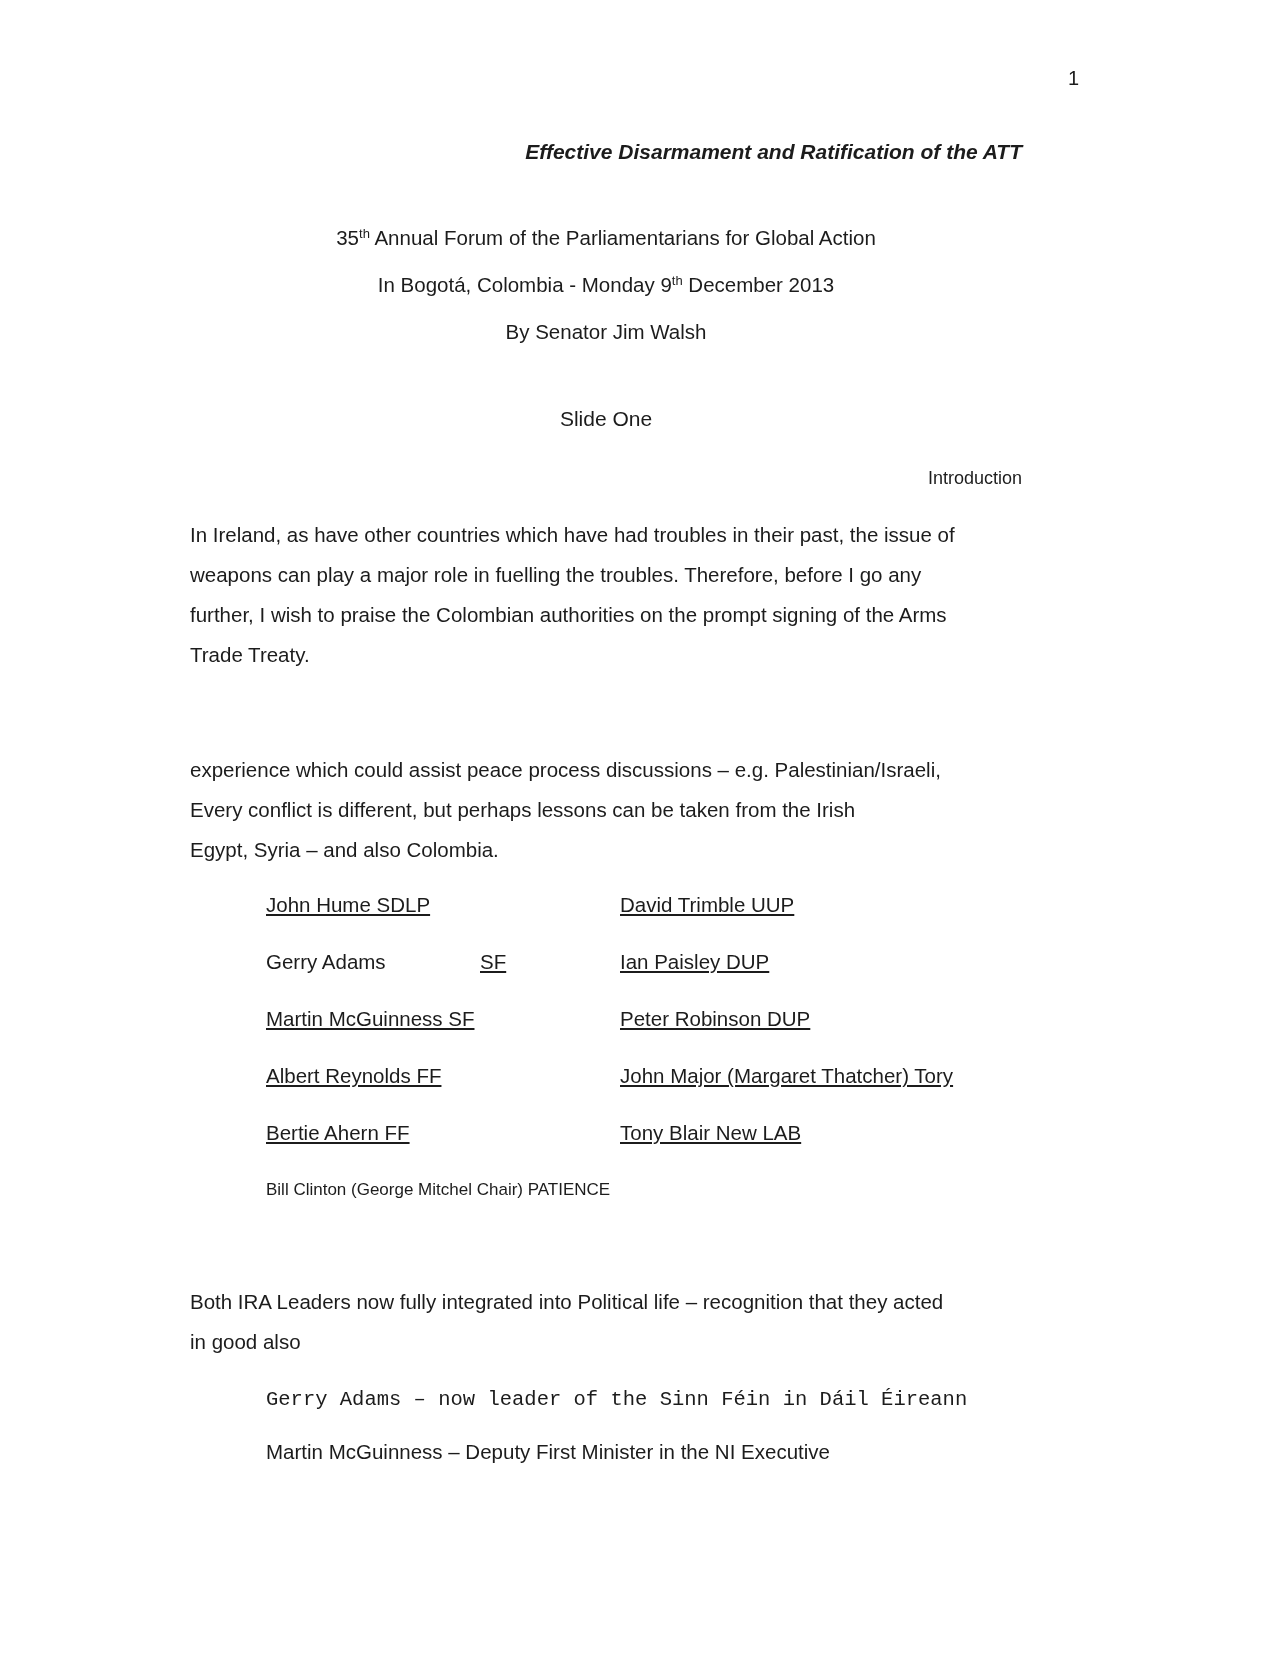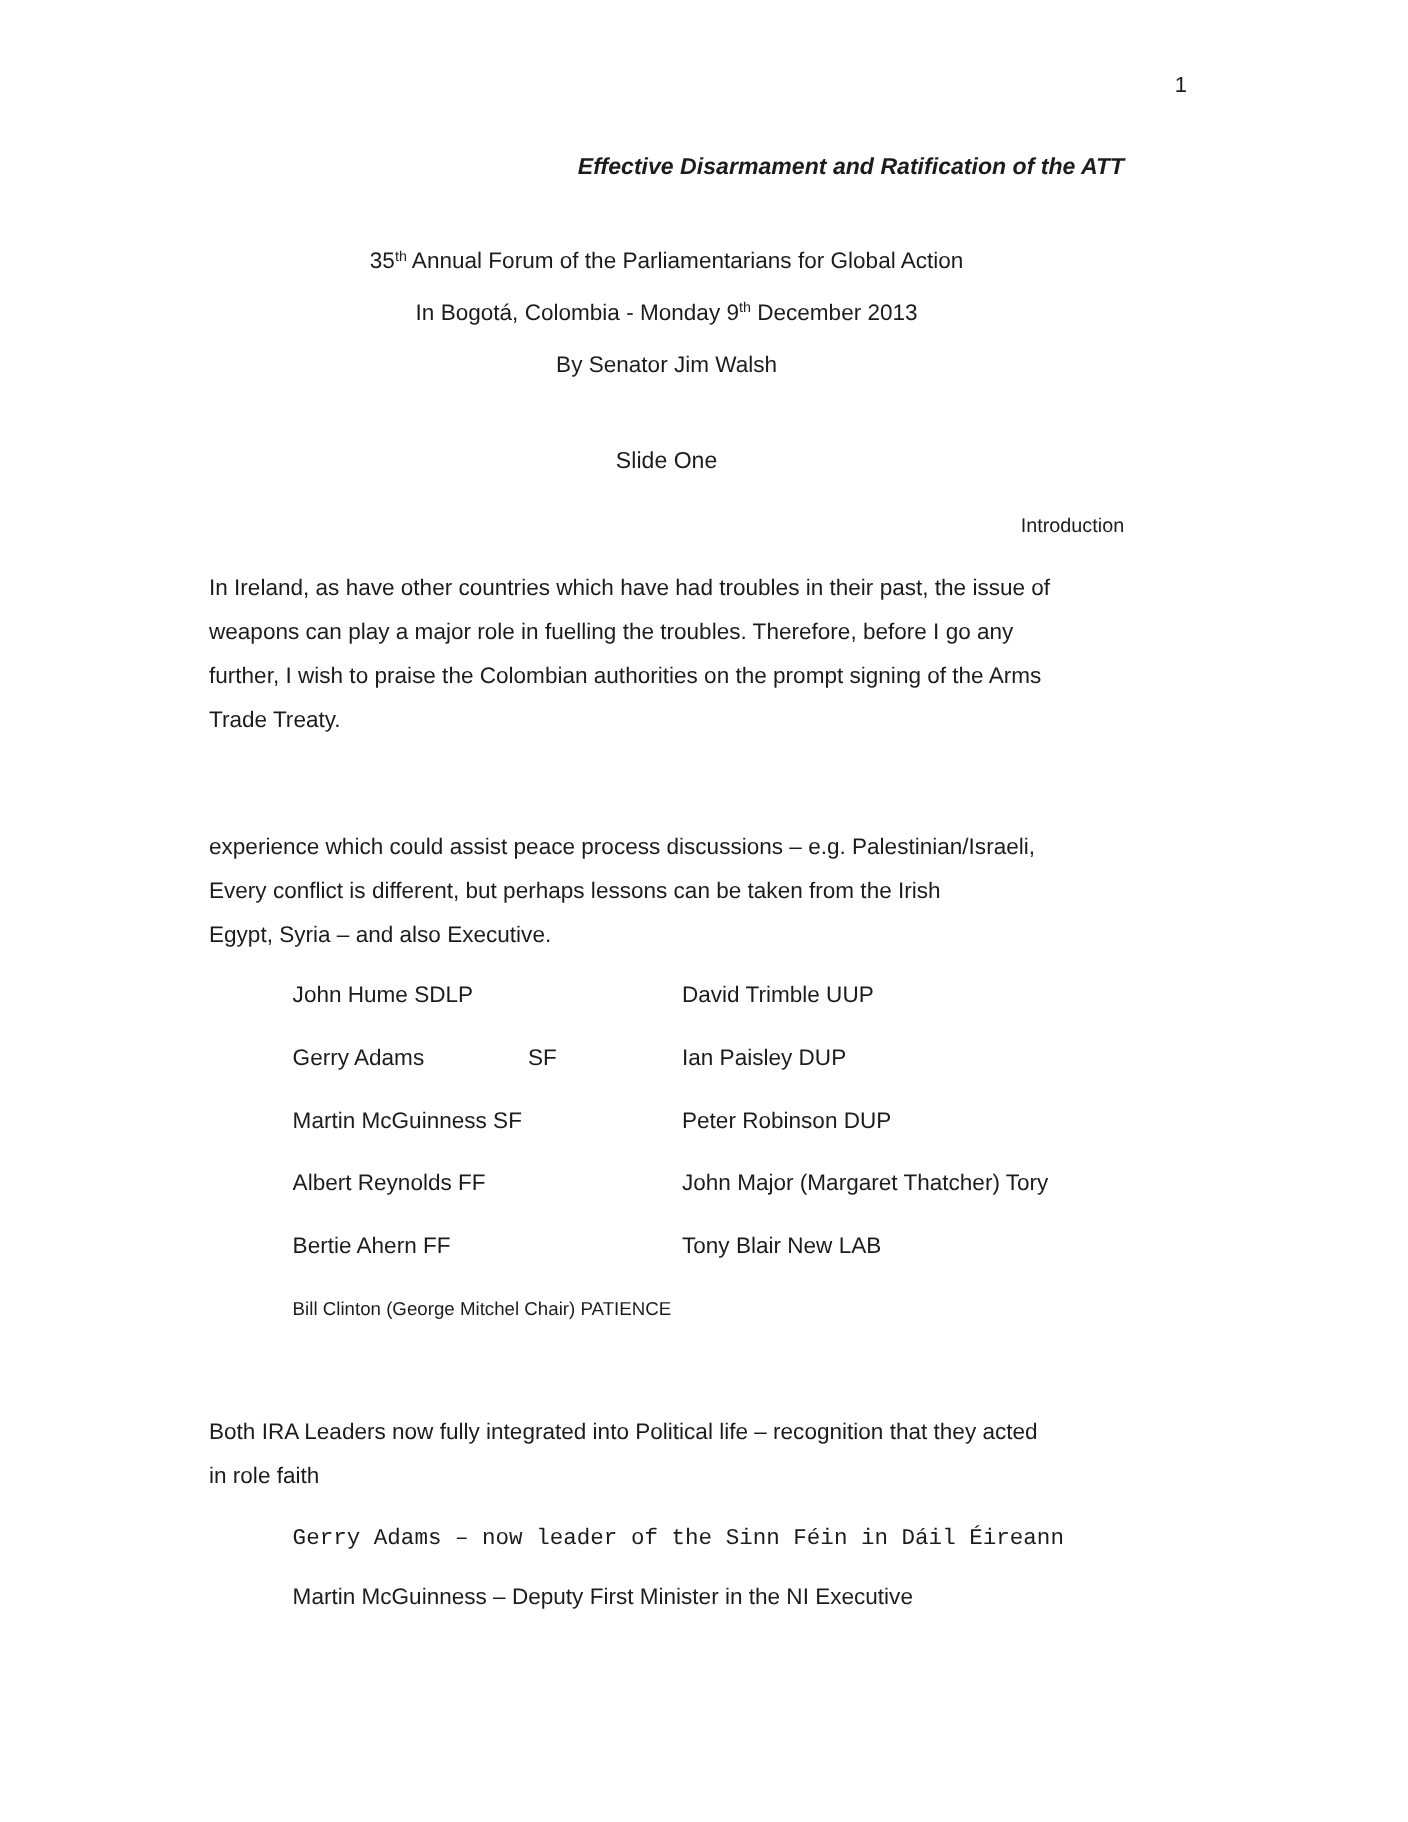--- a/index.html
+++ b/index.html
@@ -72,20 +72,21 @@
     left: 266px;
     top: 892px;
     width: 756px;
     font-size: 20.5px;
   }
   .names-row {
     display: flex;
     line-height: 26px;
     margin-bottom: 31px;
     white-space: nowrap;
+    text-decoration: underline;
   }
   .names-left { flex: 0 0 354px; }
   .names-right { flex: 1 1 auto; }
   .names-left .tabbed-name { display: inline-block; width: 214px; }
   .names-footer {
     left: 266px;
     top: 1177px;
     font-size: 17px;
     line-height: 26px;
     white-space: nowrap;
@@ -121,21 +122,21 @@
   <div class="abs content-col body-para para-intro">
     <div class="line">In Ireland, as have other countries which have had troubles in their past, the issue of</div>
     <div class="line">weapons can play a major role in fuelling the troubles. Therefore, before I go any</div>
     <div class="line">further, I wish to praise the Colombian authorities on the prompt signing of the Arms</div>
     <div class="line">Trade Treaty.</div>
   </div>
 
   <div class="abs content-col body-para para-conflict">
     <div class="line">experience which could assist peace process discussions – e.g. Palestinian/Israeli,</div>
     <div class="line">Every conflict is different, but perhaps lessons can be taken from the Irish</div>
-    <div class="line">Egypt, Syria – and also Executive.</div>
+    <div class="line">Egypt, Syria – and also Colombia.</div>
   </div>
 
   <div class="abs names-block">
     <div class="names-row">
       <span class="names-left">John Hume SDLP</span>
       <span class="names-right">David Trimble UUP</span>
     </div>
     <div class="names-row">
       <span class="names-left"><span class="tabbed-name">Gerry Adams</span><span>SF</span></span>
       <span class="names-right">Ian Paisley DUP</span>
@@ -151,19 +152,19 @@
     <div class="names-row">
       <span class="names-left">Bertie Ahern FF</span>
       <span class="names-right">Tony Blair New LAB</span>
     </div>
   </div>
 
   <div class="abs names-footer">Bill Clinton (George Mitchel Chair) PATIENCE</div>
 
   <div class="abs content-col body-para para-ira">
     <div class="line">Both IRA Leaders now fully integrated into Political life – recognition that they acted</div>
-    <div class="line">in role faith</div>
+    <div class="line">in good also</div>
   </div>
 
   <div class="abs closing-line closing-1">Gerry Adams – now leader of the Sinn Féin in Dáil Éireann</div>
   <div class="abs closing-line closing-2">Martin McGuinness – Deputy First Minister in the NI Executive</div>
 
 </div>
 
 </body></html>

